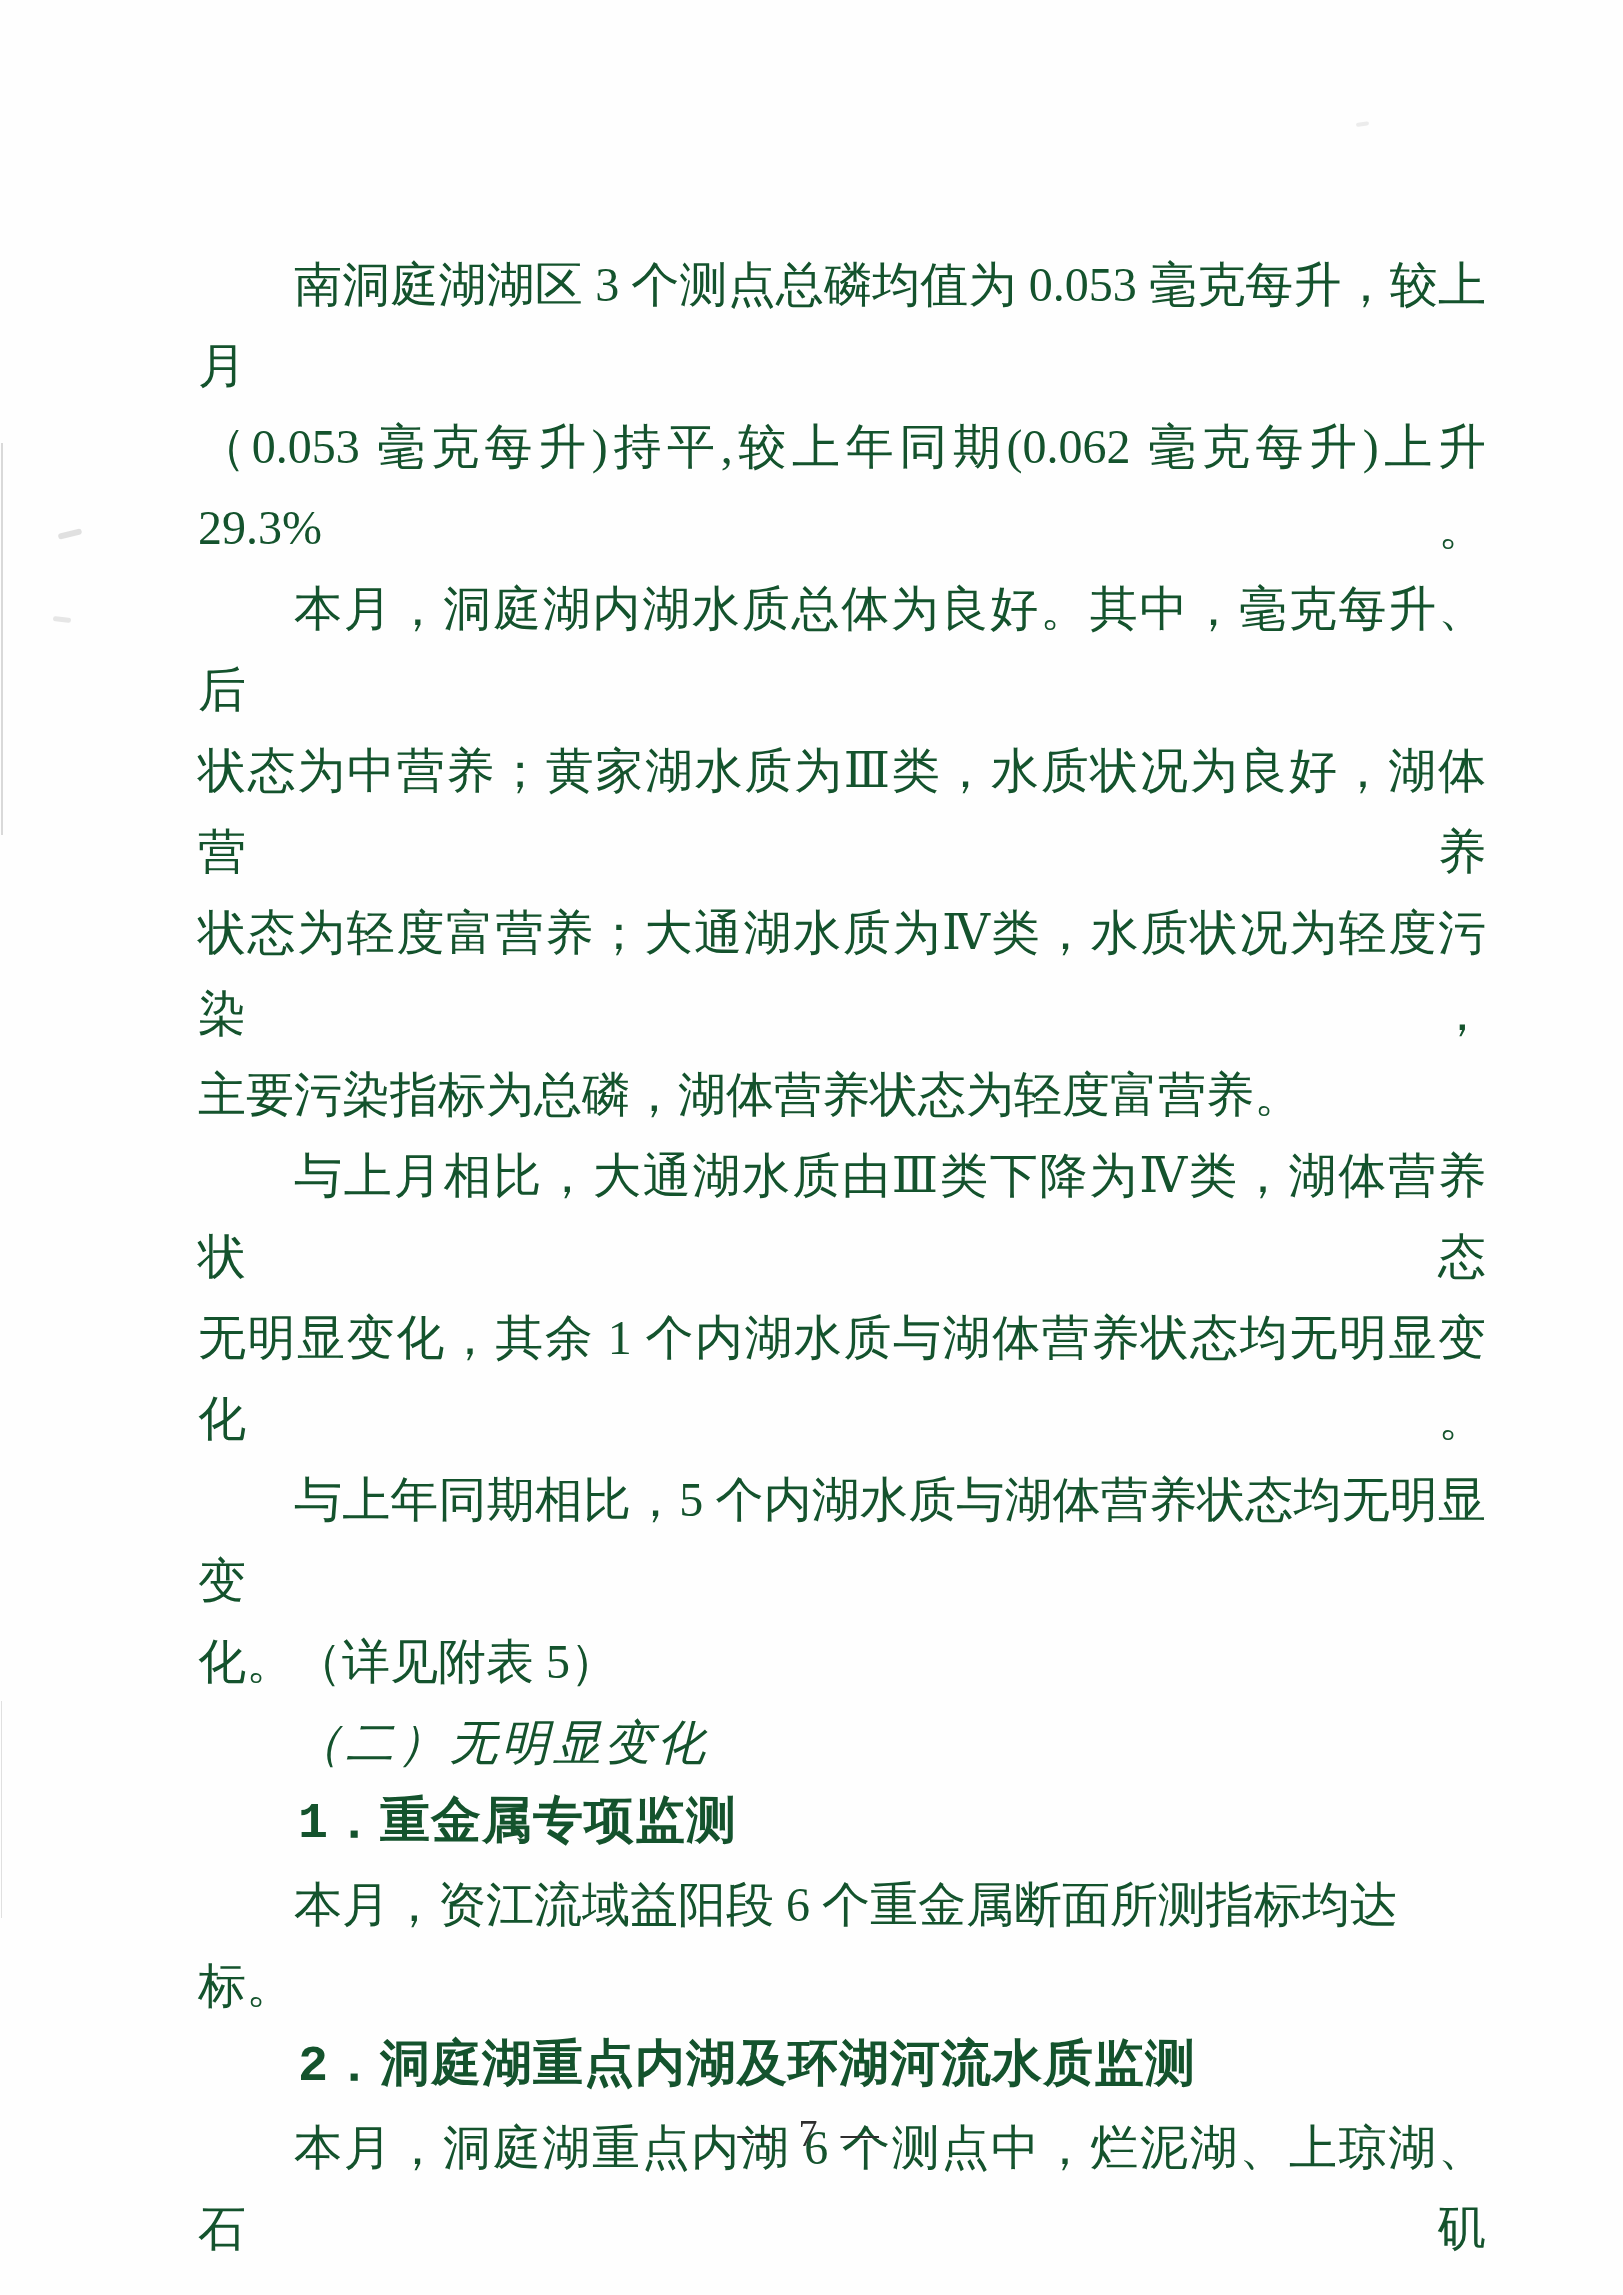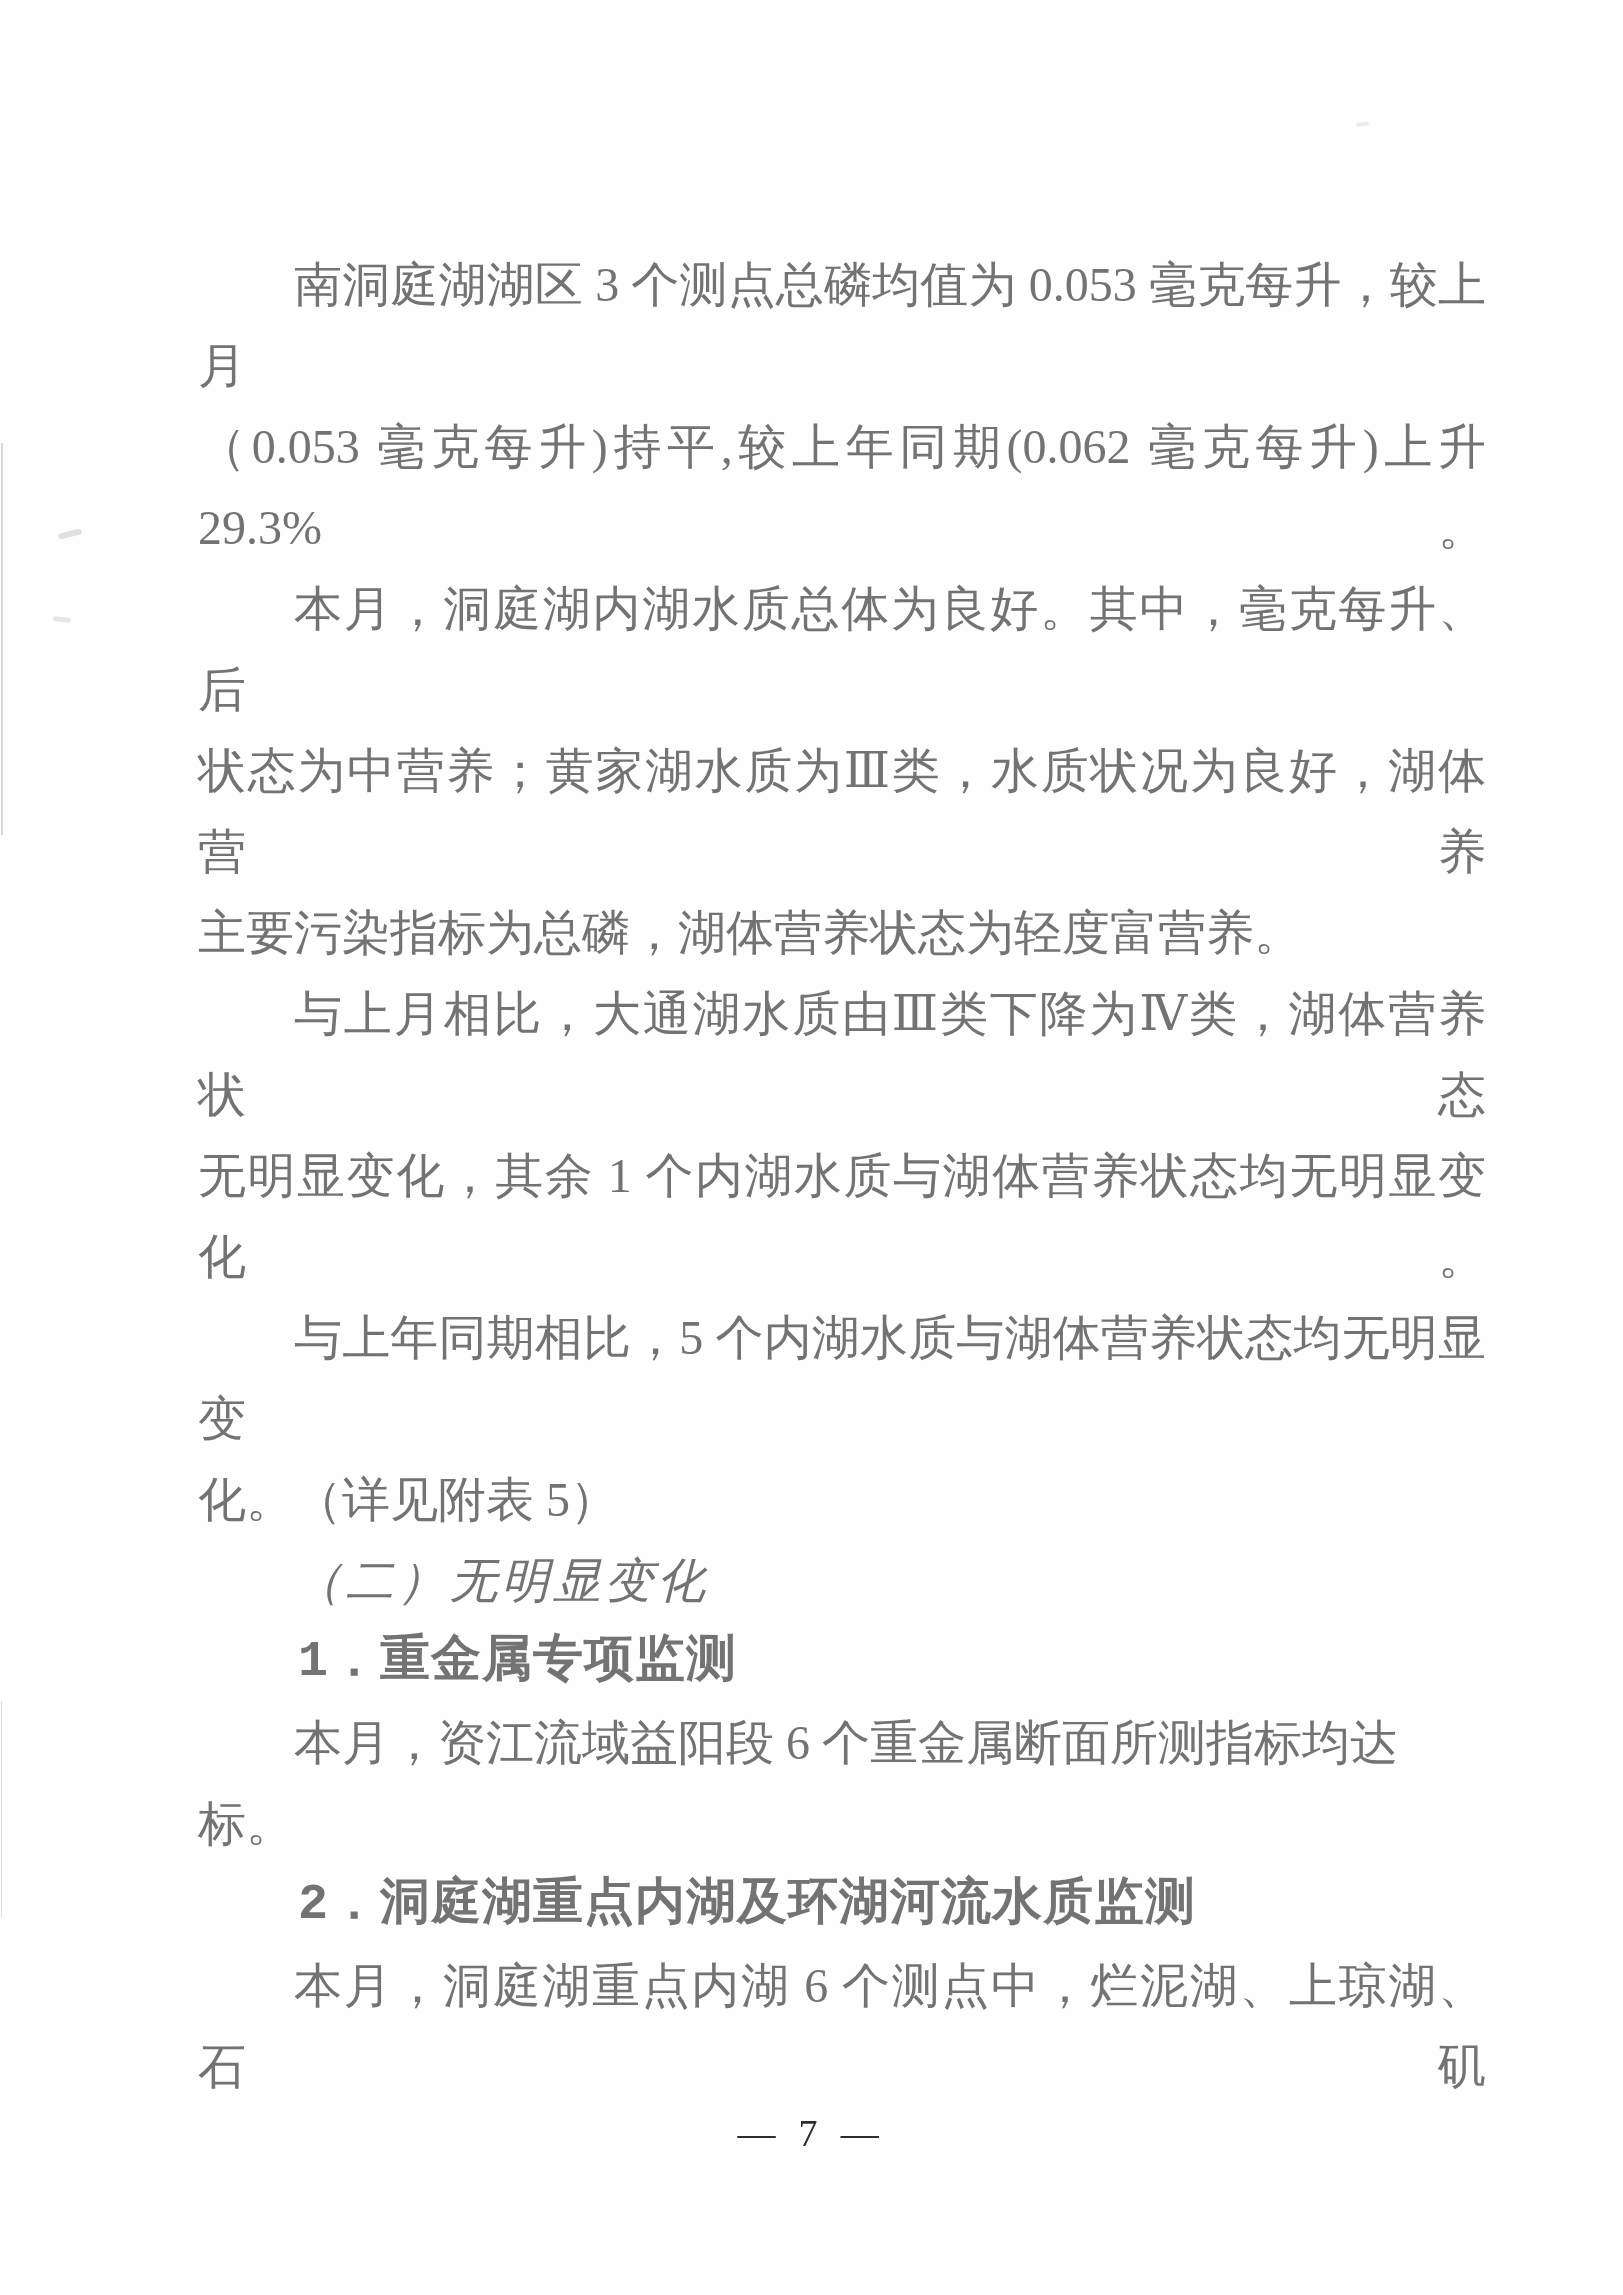--- a/index.html
+++ b/index.html
@@ -18,21 +18,21 @@
   }
   .content {
     position: absolute;
     left: 198px;
     top: 244px;
     width: 1288px;
   }
   .line {
     font-size: 48px;
     line-height: 81px;
-    color: #737373;
+    color: #14532d;
     text-align: left;
     font-family: "Liberation Serif", "DejaVu Serif", serif;
   }
   .line.j {
     text-align: justify;
     text-align-last: justify;
   }
   .line.indent {
     text-indent: 2em;
   }
@@ -89,20 +89,21 @@
 </head>
 <body>
 
 <div class="page">
 
   <div class="content">
     <div class="line indent j">南洞庭湖湖区 3 个测点总磷均值为 0.053 毫克每升，较上月</div>
     <div class="line j">（0.053 毫克每升)持平,较上年同期(0.062 毫克每升)上升 29.3%。</div>
     <div class="line indent j">本月，洞庭湖内湖水质总体为良好。其中，毫克每升、后</div>
     <div class="line j">状态为中营养；黄家湖水质为Ⅲ类，水质状况为良好，湖体营养</div>
+    <div class="line j">状态为轻度富营养；大通湖水质为Ⅳ类，水质状况为轻度污染，</div>
     <div class="line">主要污染指标为总磷，湖体营养状态为轻度富营养。</div>
     <div class="line indent j">与上月相比，大通湖水质由Ⅲ类下降为Ⅳ类，湖体营养状态</div>
     <div class="line j">无明显变化，其余 1 个内湖水质与湖体营养状态均无明显变化。</div>
     <div class="line indent j">与上年同期相比，5 个内湖水质与湖体营养状态均无明显变</div>
     <div class="line">化。（详见附表 5）</div>
     <div class="line indent kai">（二）无明显变化</div>
     <div class="line indent bold">1．重金属专项监测</div>
     <div class="line indent">本月，资江流域益阳段 6 个重金属断面所测指标均达标。</div>
     <div class="line indent bold">2．洞庭湖重点内湖及环湖河流水质监测</div>
     <div class="line indent j">本月，洞庭湖重点内湖 6 个测点中，烂泥湖、上琼湖、石矶</div>

